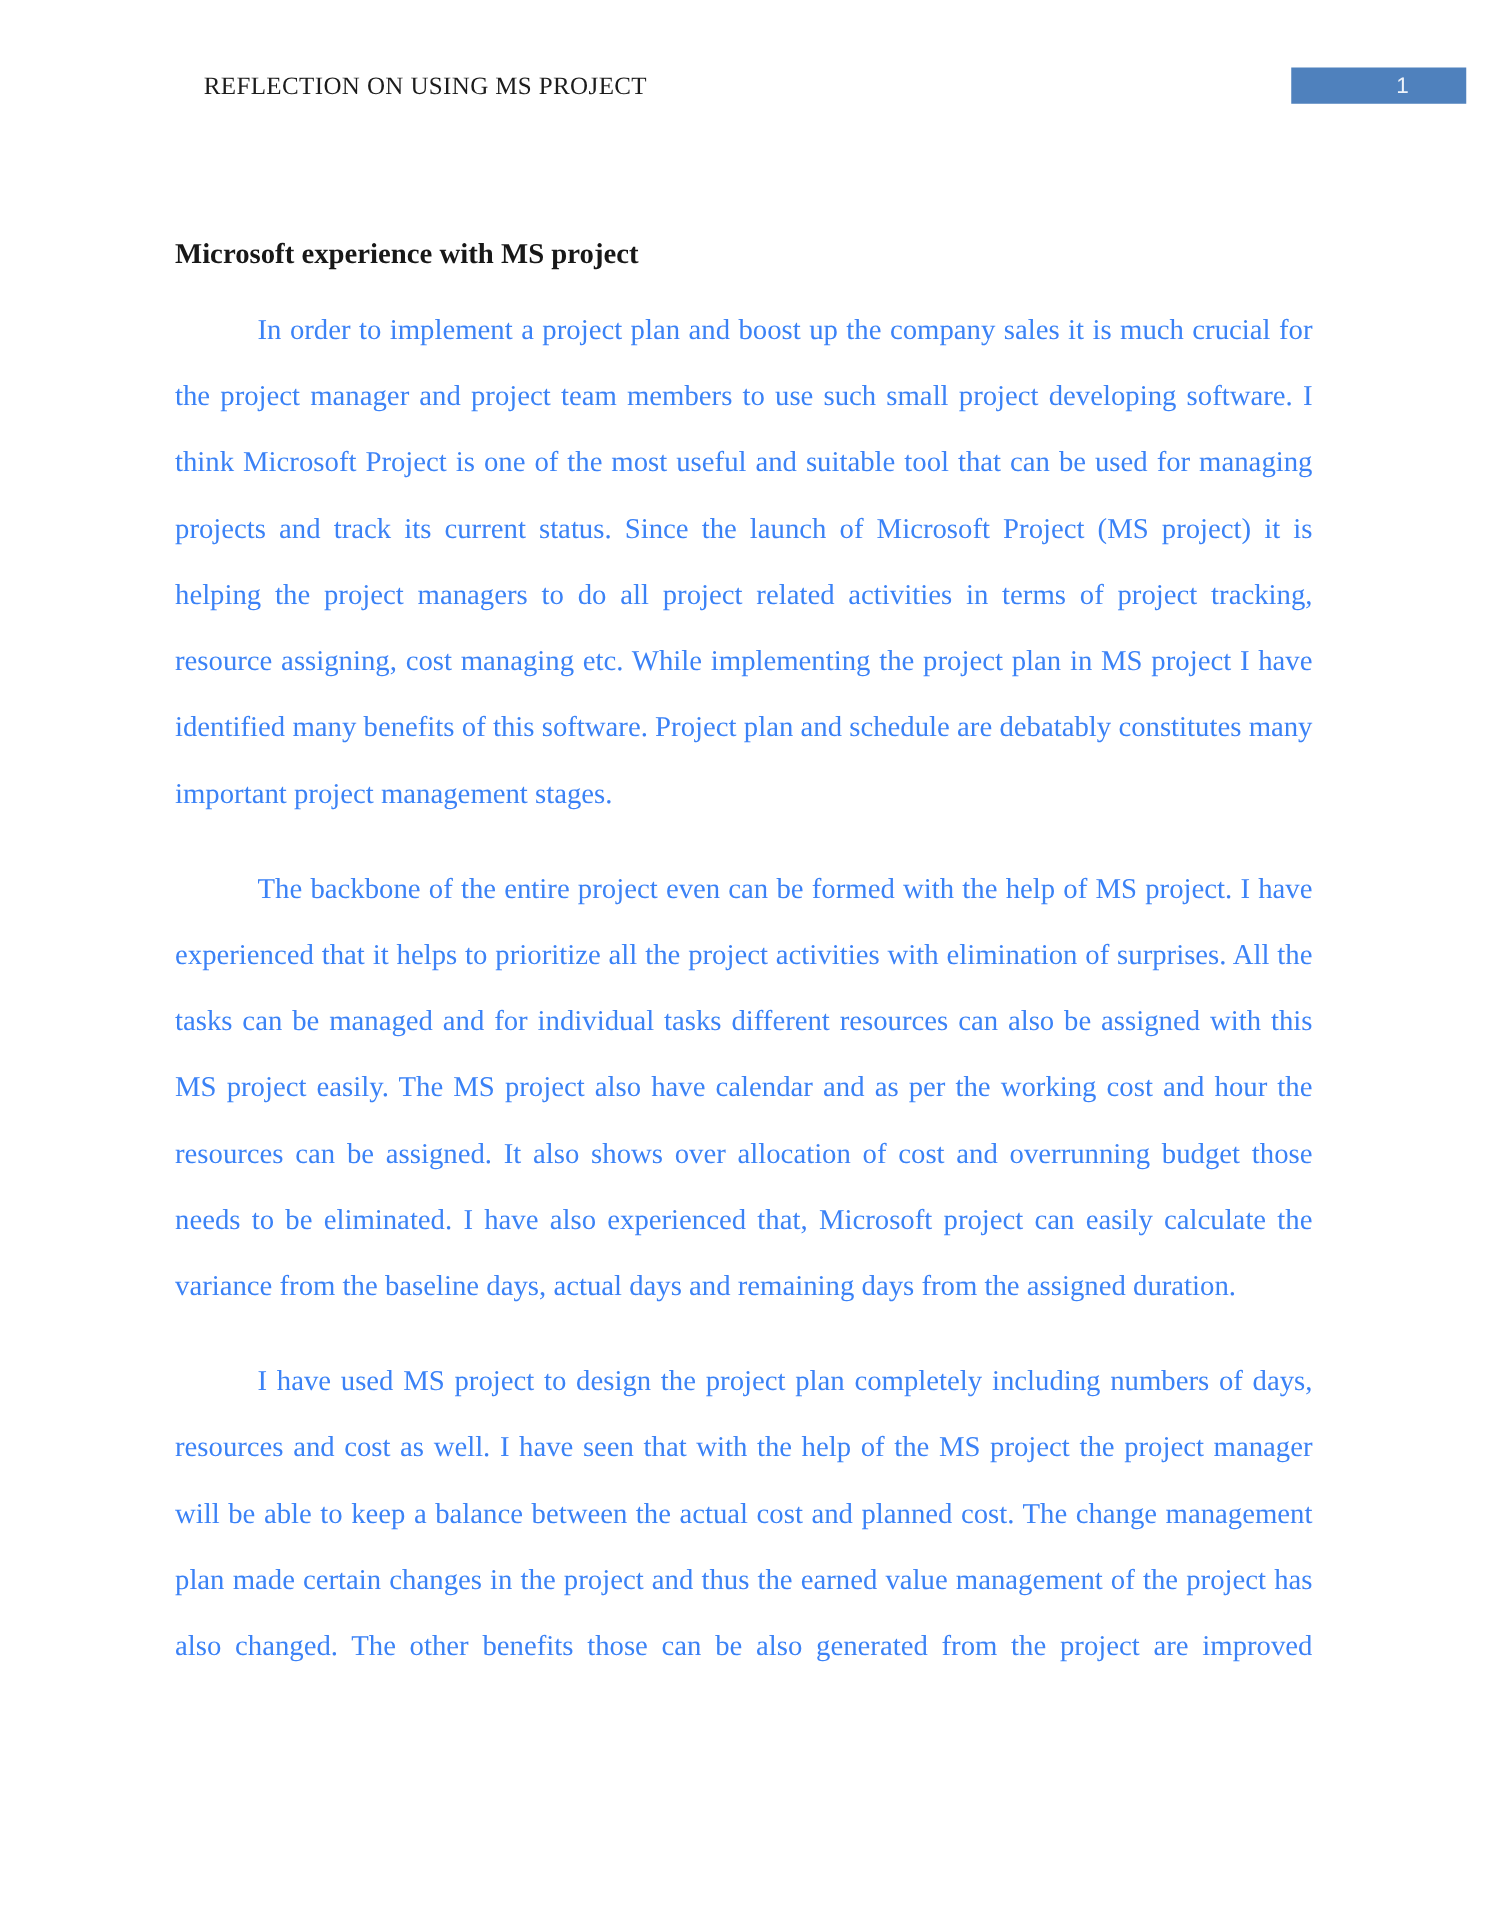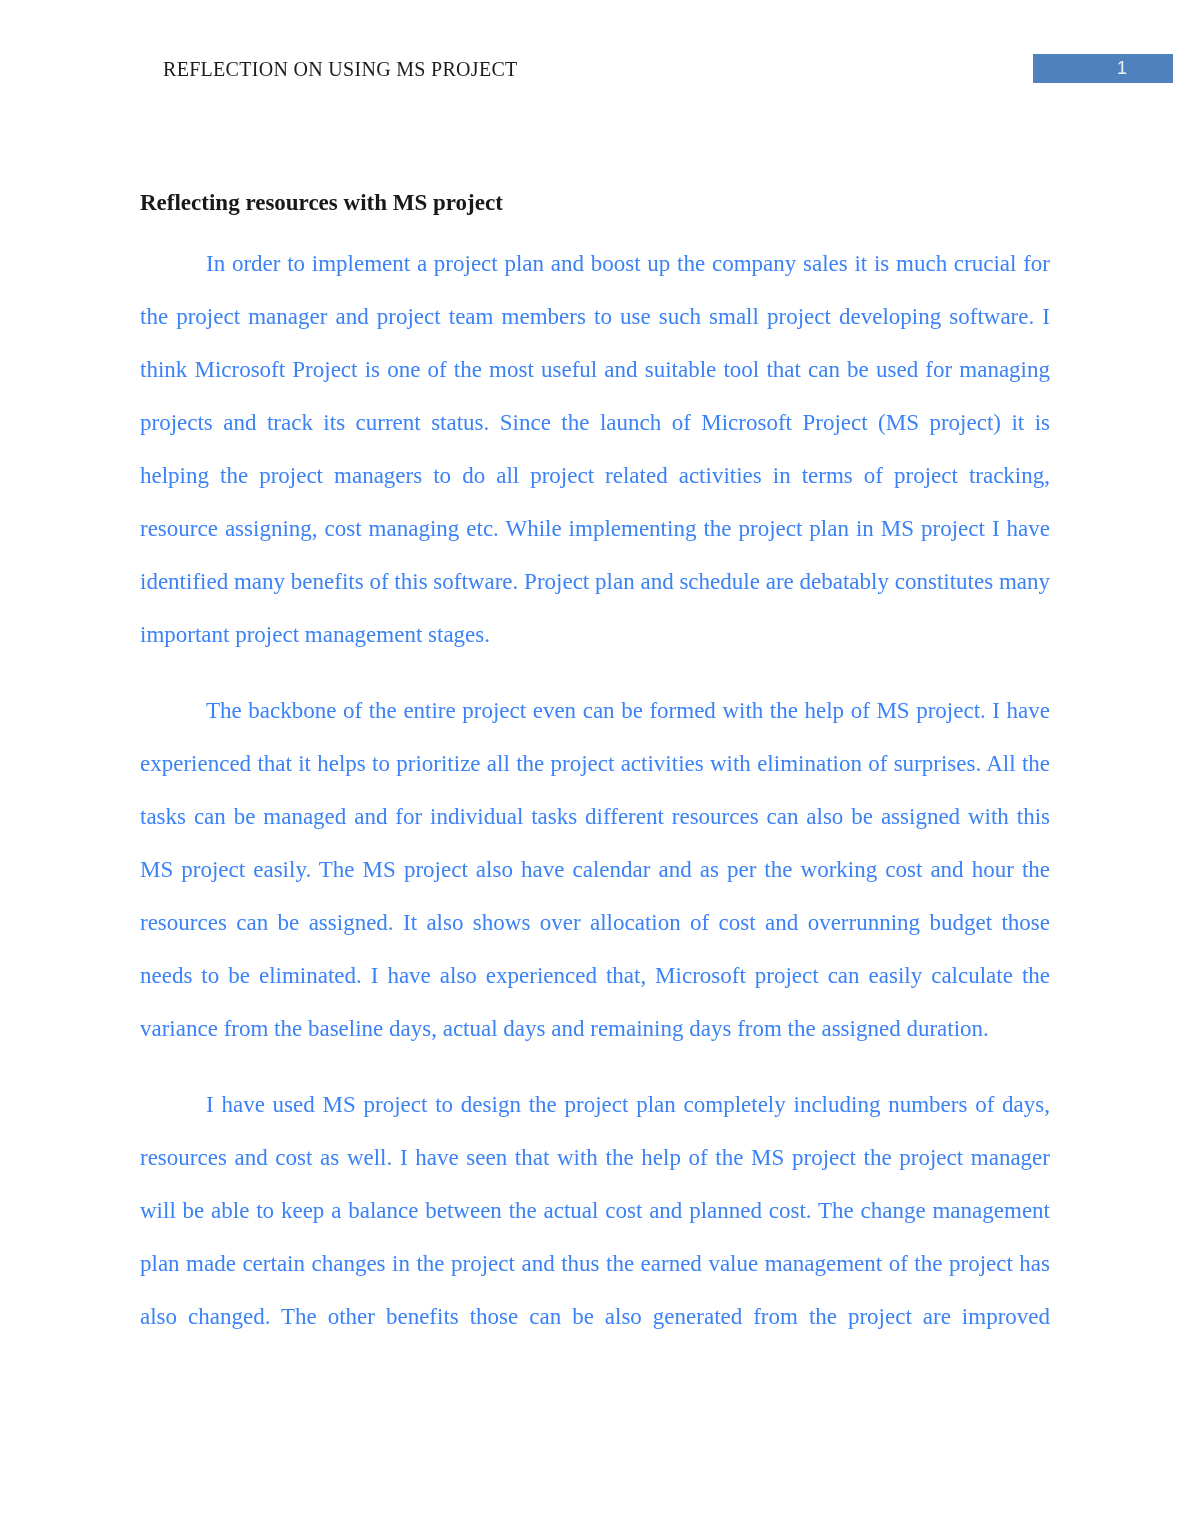--- a/index.html
+++ b/index.html
@@ -73,21 +73,21 @@
 
 <div class="page">
 
   <div class="running-head">REFLECTION ON USING MS PROJECT</div>
 
   <div class="page-num-box" style="background-color: rgb(79, 129, 189);">
     <span class="page-num">1</span>
   </div>
 
   <div class="content">
-    <h1 class="doc-title">Reflecting resources with MS project</h1>
+    <h1 class="doc-title">Microsoft experience with MS project</h1>
 
     <p class="body-para indent">In order to implement a project plan and boost up the company sales it is much crucial for the project manager and project team members to use such small project developing software. I think Microsoft Project is one of the most useful and suitable tool that can be used for managing projects and track its current status. Since the launch of Microsoft Project (MS project) it is helping the project managers to do all project related activities in terms of project tracking, resource assigning, cost managing etc. While implementing the project plan in MS project I have identified many benefits of this software. Project plan and schedule are debatably constitutes many important project management stages.</p>
 
     <p class="body-para indent">The backbone of the entire project even can be formed with the help of MS project. I have experienced that it helps to prioritize all the project activities with elimination of surprises. All the tasks can be managed and for individual tasks different resources can also be assigned with this MS project easily. The MS project also have calendar and as per the working cost and hour the resources can be assigned. It also shows over allocation of cost and overrunning budget those needs to be eliminated. I have also experienced that, Microsoft project can easily calculate the variance from the baseline days, actual days and remaining days from the assigned duration.</p>
 
     <p class="body-para indent continues">I have used MS project to design the project plan completely including numbers of days, resources and cost as well. I have seen that with the help of the MS project the project manager will be able to keep a balance between the actual cost and planned cost. The change management plan made certain changes in the project and thus the earned value management of the project has also changed. The other benefits those can be also generated from the project are improved</p>
   </div>
 
 </div>
 

